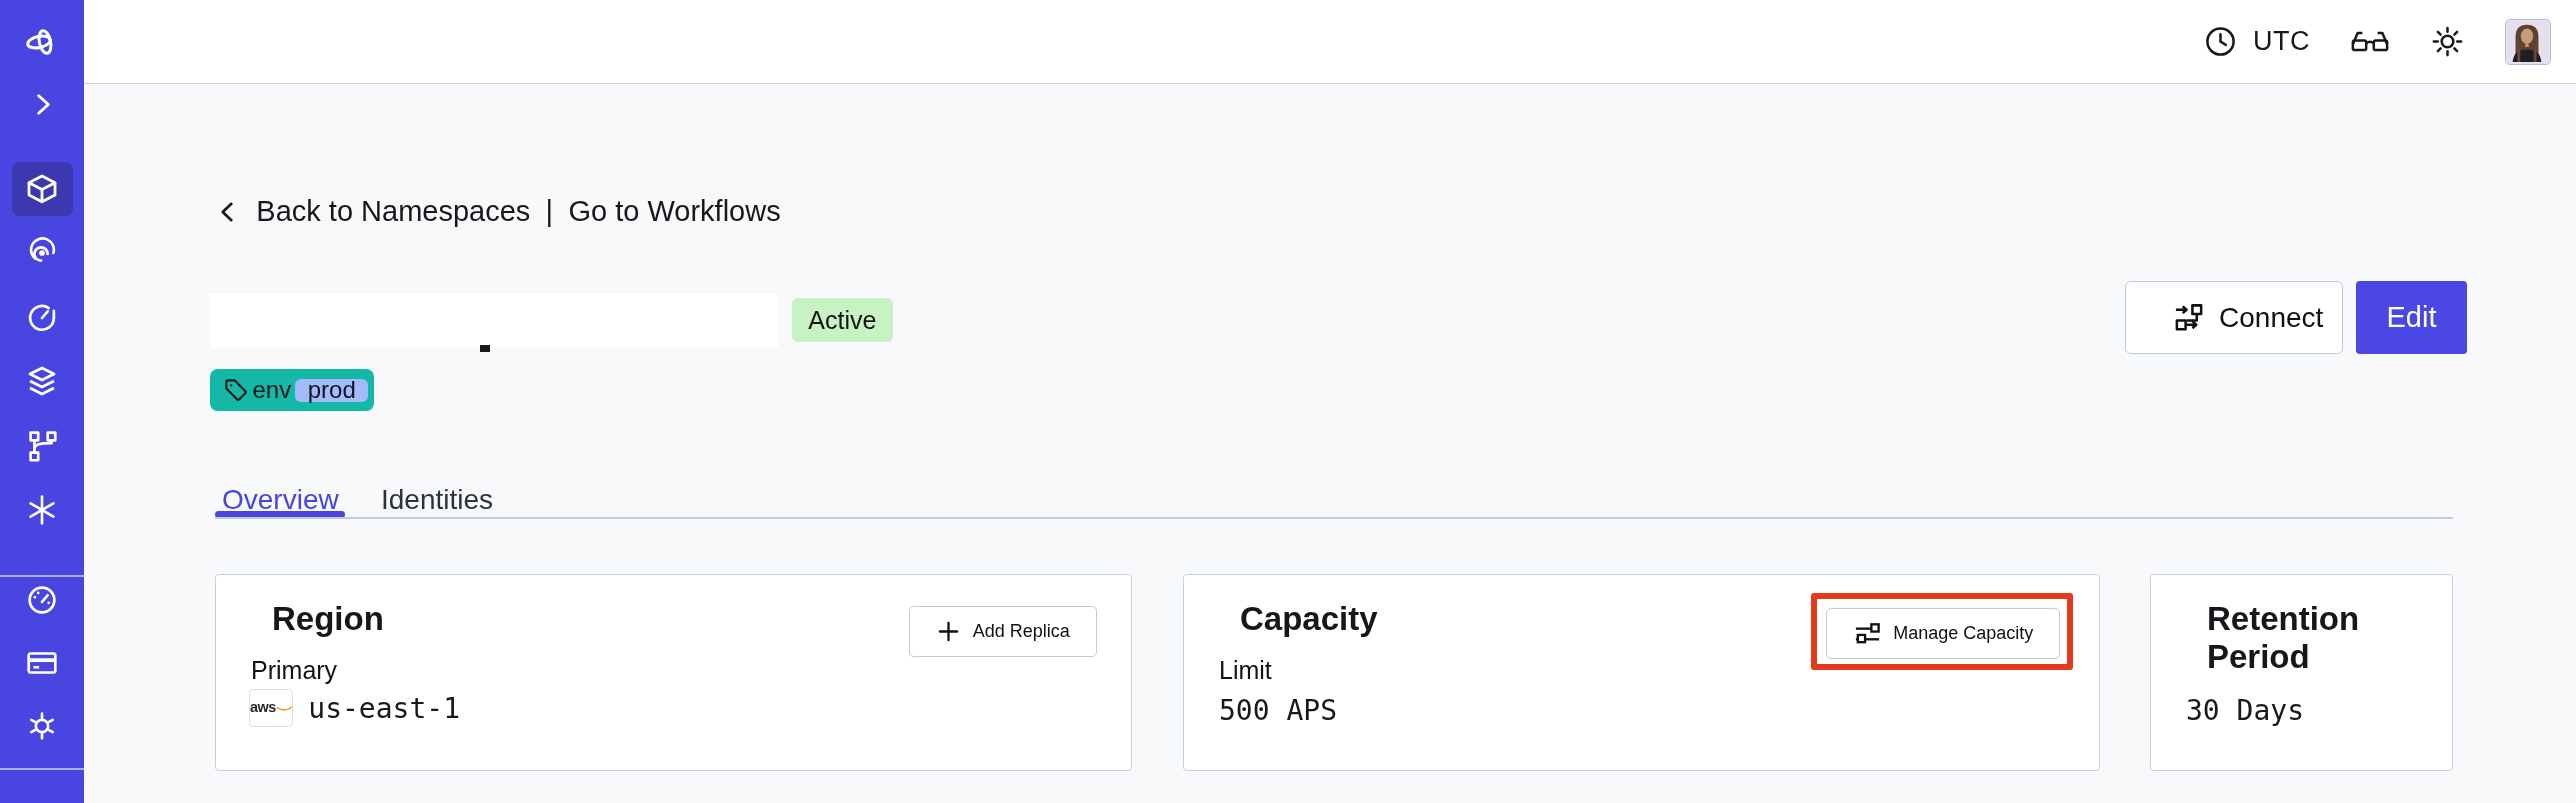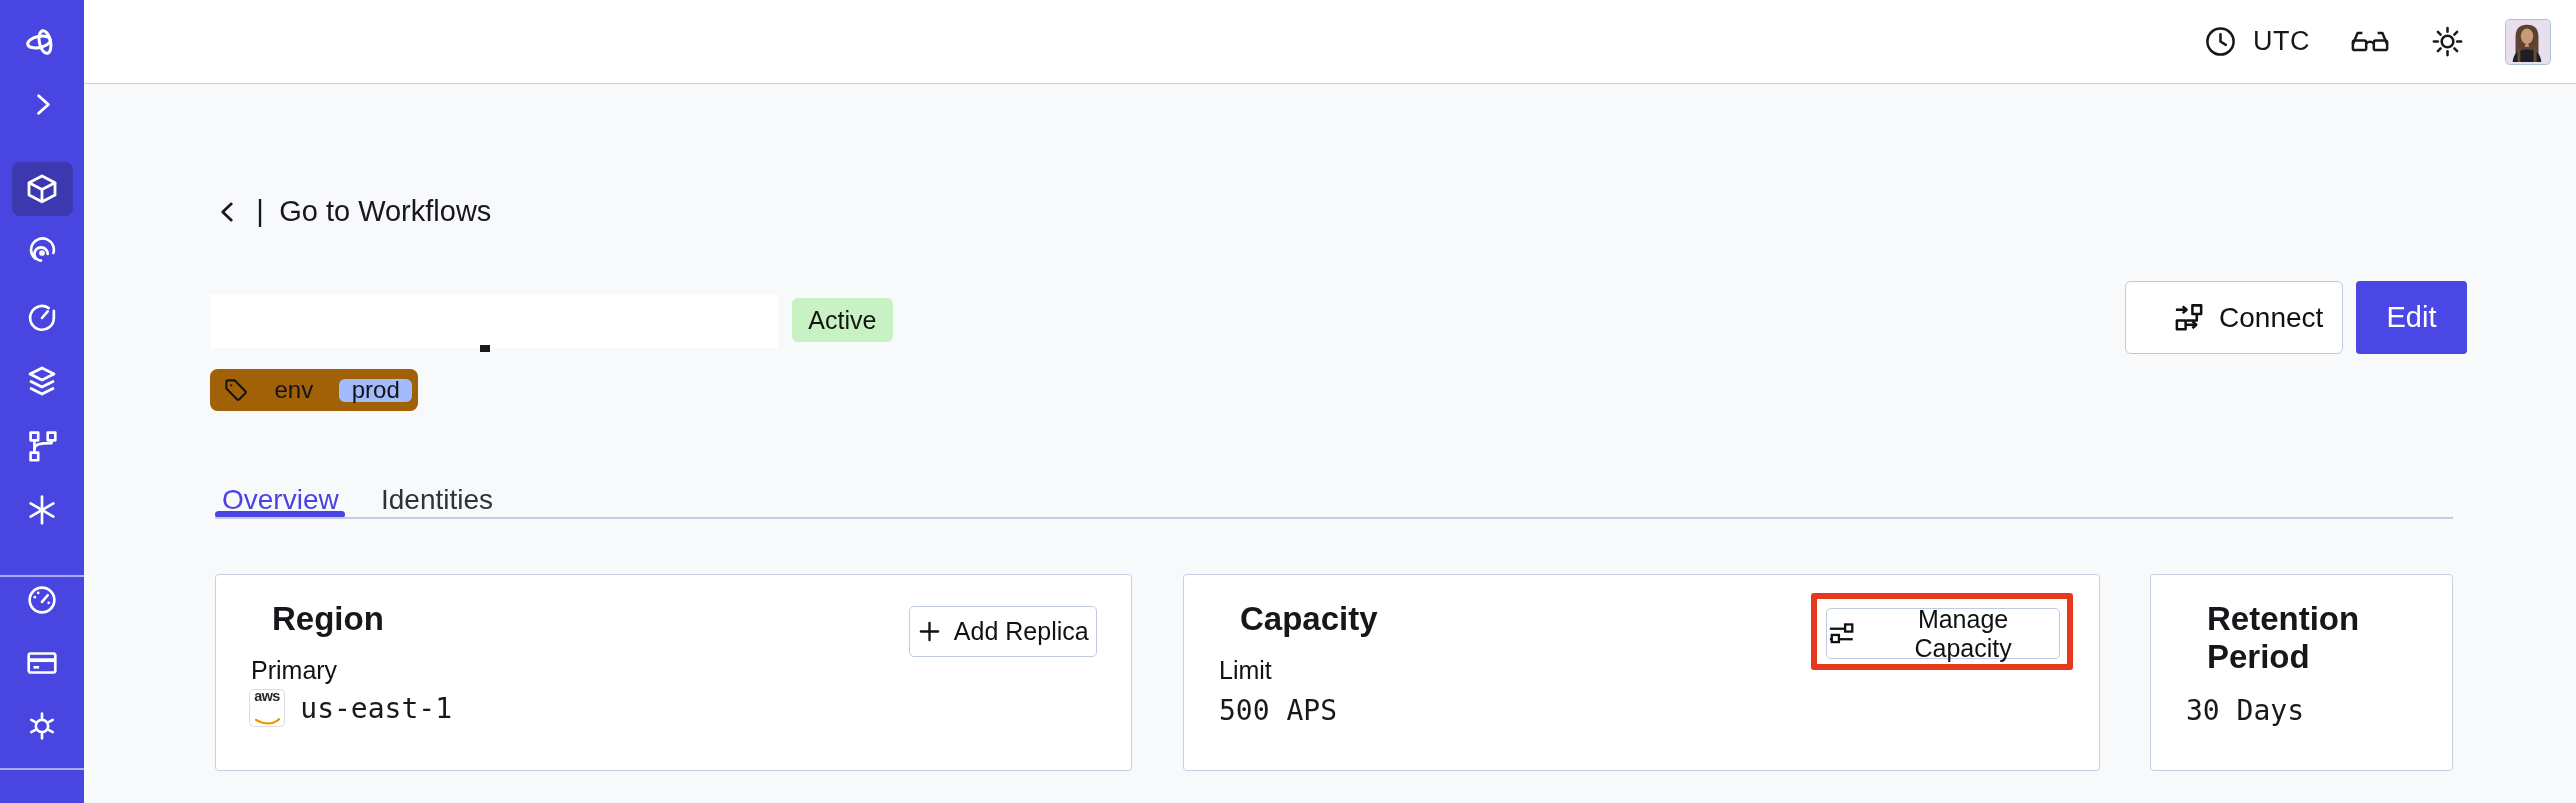--- a/index.html
+++ b/index.html
@@ -24,21 +24,21 @@
   
   .breadcrumb { position:absolute; left:215px; top:195px; display:flex; align-items:center; gap:15.3px; font-size:29px; font-weight:500; color:#17181B; }
   .breadcrumb .crumb { cursor:pointer; }
   .bc-sep { font-weight:400; color:#17181B; }
 
   .ns-name-redacted { position:absolute; left:210px; top:294px; width:568px; height:54px; background:#FFFFFF; }
   .ns-dot { position:absolute; left:480px; top:345px; width:9.6px; height:6.7px; background:#1A1A1A; }
 
   .badge-active { position:absolute; left:792px; top:298px; height:44px; padding:0 16.3px; background:#C8F1C4; border-radius:5.8px; display:flex; align-items:center; font-size:25px; color:#14170F; }
 
-  .ns-tag { position:absolute; left:210px; top:369px; height:42px; background:#a16207; border-radius:7.7px; display:flex; align-items:center; padding:0 5.8px 0 12.5px; gap:26px; }
+  .ns-tag { position:absolute; left:210px; top:369px; height:42px; background:#14b8a6; border-radius:7.7px; display:flex; align-items:center; padding:0 5.8px 0 12.5px; gap:4px; }
   .ns-tag .tag-key { font-size:24px; color:#121419; }
   .ns-tag .tag-chip { background:#A3BBFB; border-radius:5.8px; height:23px; display:flex; align-items:center; padding:0 12.5px; font-size:24px; color:#121419; }
 
   .btn { display:flex; align-items:center; justify-content:center; gap:13.4px; background:#FFFFFF; border:1.9px solid #BCC8DD; border-radius:5.8px; cursor:pointer; font-size:28px; color:#101114; font-weight:500;padding-left:28px; }
   .btn-connect { position:absolute; left:2125px; top:281px; width:218px; height:73px; }
   .btn-edit { position:absolute; left:2356px; top:281px; width:111px; height:73px; background:#4A47E5; border:none; border-radius:3.8px; color:#FFFFFF; display:flex; align-items:center; justify-content:center; font-size:29px; font-weight:500; cursor:pointer; }
 
   .tab { position:absolute; top:458px; font-size:28px; font-weight:500; cursor:pointer;margin-top:26px; }
   .tab-overview { left:222px; color:#4A43E2; }
   .tab-identities { left:381px; color:#2E333B; }
@@ -46,30 +46,30 @@
   .tabs-baseline { position:absolute; left:215px; top:517px; width:2238px; height:1.9px; background:#C4CDDE; }
 
   .card { position:absolute; top:574px; height:197px; background:#FFFFFF; border:1.9px solid #C6CFE2; border-radius:3.8px; }
   .card-region { left:215px; width:917px; }
   .card-capacity { left:1183px; width:917px; }
   .card-retention { left:2150px; width:303px; }
   .card-title { position:absolute; left:40px; top:25px; font-size:33px; font-weight:600; color:#15171B;margin-left:16px; }
   .card-label { position:absolute; left:35px; top:81px; font-size:25px; font-weight:400; color:#101216; }
   .card-value-mono { position:absolute; left:35px; top:119px; font-size:28px; color:#17191D; font-family:"DejaVu Sans Mono", monospace; }
 
-  .btn-small { position:absolute; display:flex; align-items:center; justify-content:center; gap:11.5px; background:#FFFFFF; border:1.9px solid #BFCADF; border-radius:4.8px; font-size:25px; color:#101114; font-weight:500; cursor:pointer; }
+  .btn-small { position:absolute; display:flex; align-items:center; justify-content:center; gap:11.5px; background:#FFFFFF; border:1.9px solid #BFCADF; border-radius:4.8px; font-size:18px; color:#101114; font-weight:500; cursor:pointer; }
   .btn-add-replica { left:693px; top:31px; width:188px; height:51px; }
   .btn-manage { left:642px; top:33px; width:234px; height:51px; }
 
   .badge-ondemand { position:absolute; left:177px; top:37px; height:45px; background:#E4DEF9; border-radius:7.7px; display:flex; align-items:center; gap:9.6px; padding:0 15.3px; font-size:25px; color:#17151D; }
 
   .red-highlight { position:absolute; left:627px; top:18px; width:262px; height:77px; border:6.7px solid #E6391B; border-radius:2.9px; pointer-events:none; }
 
   .value-row { position:absolute; left:33px; top:114px; display:flex; align-items:center; gap:15.3px; }
-  .aws-chip { width:36px; height:38px; background:#FFFFFF; border:1.9px solid #D9DEE6; border-radius:4.8px; display:flex; flex-direction:column; align-items:center; justify-content:space-between; }
+  .aws-chip { width:44px; height:38px; background:#FFFFFF; border:1.9px solid #D9DEE6; border-radius:4.8px; display:flex; flex-direction:row; align-items:center; justify-content:space-between; }
   .aws-word { font-size:14.4px; font-weight:700; color:#24272B; line-height:13.4px; letter-spacing:-0.5px; }
   .aws-smile { display:block; margin-top:1px; }
   .mono-inline { font-size:28px; color:#17191D; font-family:"DejaVu Sans Mono", monospace; }
 </style>
 </head>
 <body>
 
 <nav class="sidebar">
   <div class="side-active-bg"></div>
 
@@ -220,20 +220,21 @@
       <path d="M12 44 V20 Q12 26 15 32 V44 Z" fill="#6B4A36"></path>
       <path d="M32 44 V20 Q32 26 29 32 V44 Z" fill="#6B4A36"></path>
     </svg>
   </div>
 </header>
 
 <div class="breadcrumb">
   <svg width="26" height="26" viewBox="0 0 27 27" fill="none" stroke="#17181B" stroke-width="2.8" stroke-linecap="round" stroke-linejoin="round">
     <path d="M17 5 L8 13.5 L17 22"></path>
   </svg>
+  <span class="crumb">Back to Namespaces</span>
   <span class="bc-sep">|</span>
   <span class="crumb">Go to Workflows</span>
 </div>
 
 <div class="ns-name-redacted"></div>
 <div class="ns-dot"></div>
 
 <div class="badge-active">
   <span>Active</span>
 </div>

